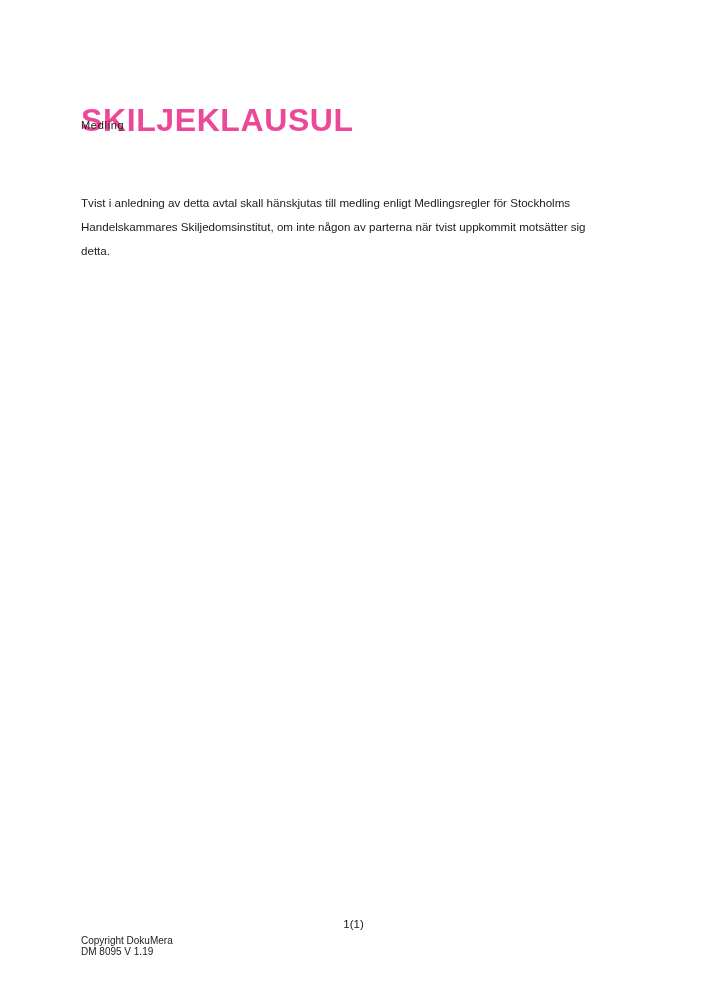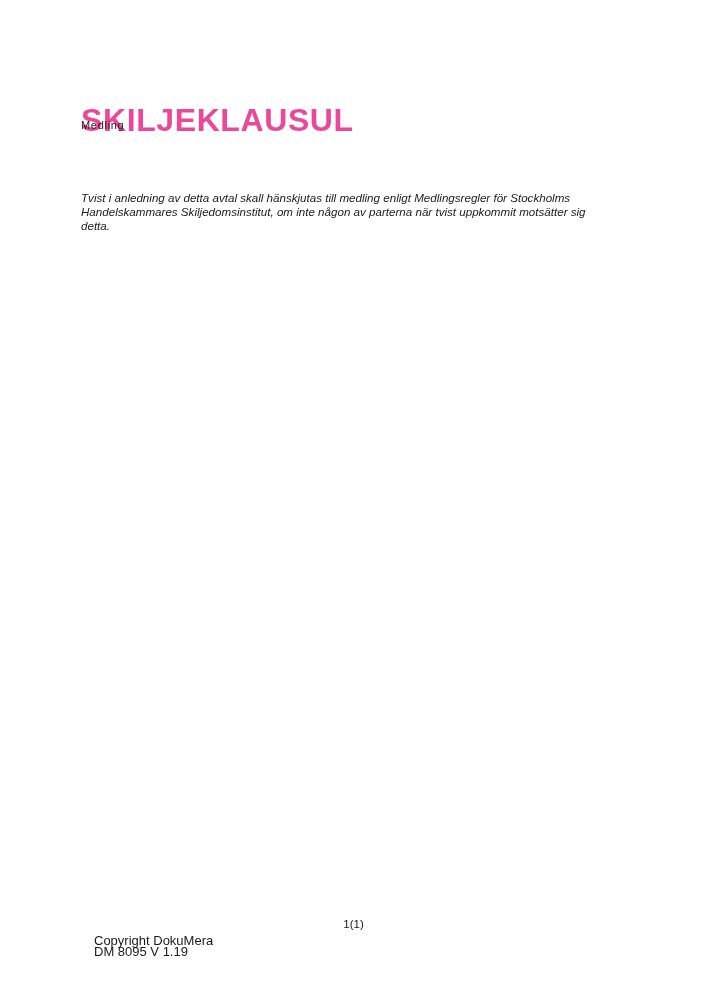--- a/index.html
+++ b/index.html
@@ -39,42 +39,40 @@
     font-weight: 400;
     letter-spacing: 0.7px;
     color: #1a1a1a;
   }
   .body-paragraph {
     position: absolute;
     left: 81px;
     top: 179px;
     width: 535px;
     font-size: 11.6px;
-    line-height: 14px;
+    line-height: 24px;
     color: #1a1a1a;
     text-align: left;
-    font-style: italic;
   }
   .page-number {
     position: absolute;
     left: 0;
     top: 918px;
     width: 707px;
     text-align: center;
     font-size: 11.5px;
     color: #1a1a1a;
   }
   .footer {
     position: absolute;
     left: 81px;
     top: 935px;
-    font-size: 13px;
+    font-size: 10px;
     line-height: 11px;
     color: #1a1a1a;
-    margin-left: 13px;
   }
   .footer div {
     white-space: nowrap;
   }
 </style>
 </head>
 <body>
 
 <div class="page">
 

